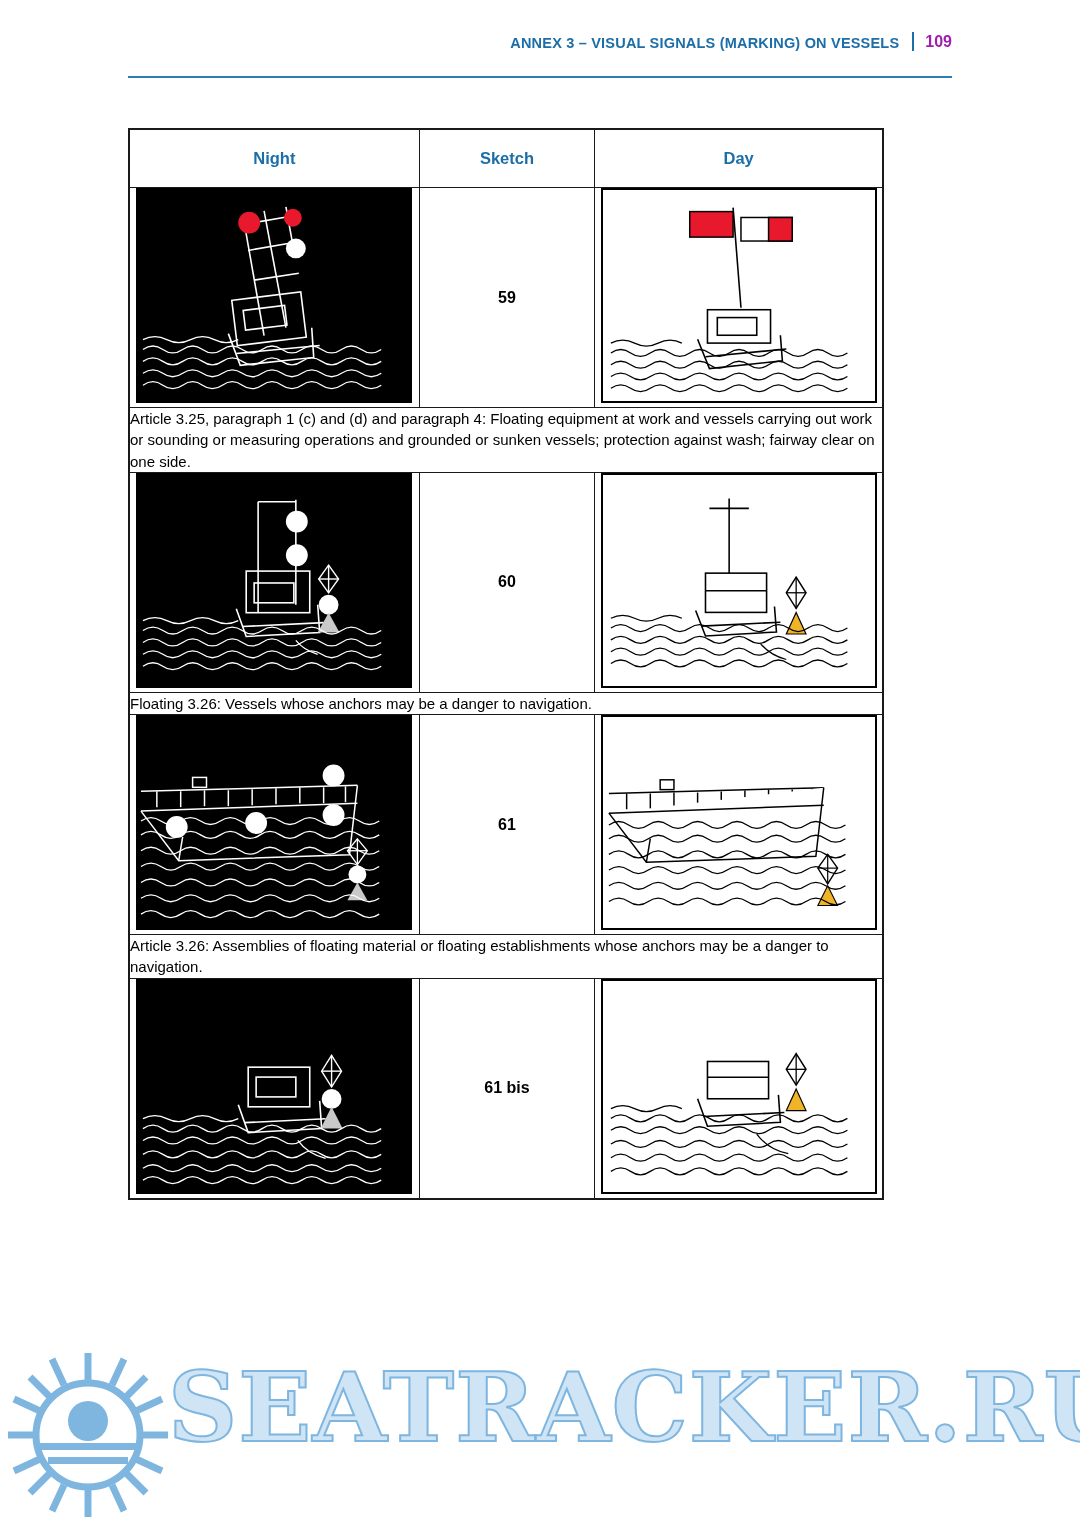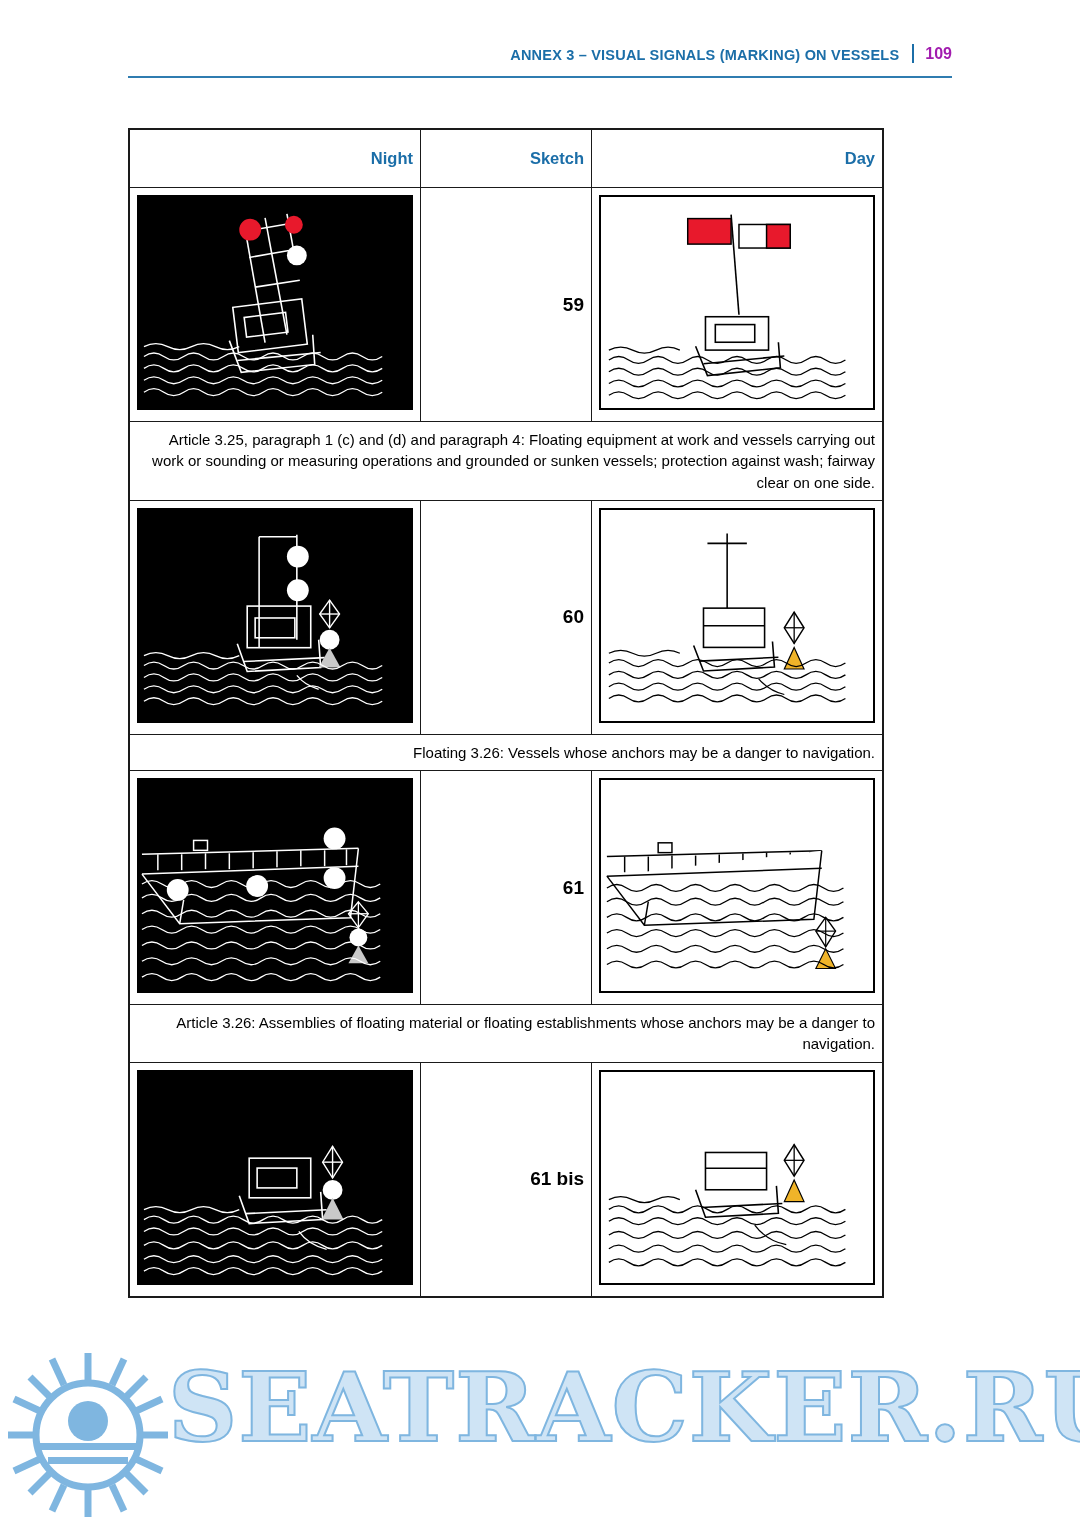--- a/index.html
+++ b/index.html
@@ -10,21 +10,21 @@
     background: #ffffff;
     font-family: "Liberation Sans", sans-serif;
     color: #000;
     position: relative;
     overflow: hidden;
   }
 
   
   .page-header {
     position: absolute;
-    top: 44px;
+    top: 32px;
     left: 128px;
     right: 128px;
     display: flex;
     align-items: flex-end;
     justify-content: flex-end;
   }
   .header-title {
     font-size: 14.5px;
     font-weight: bold;
     color: #1b6ea8;
@@ -56,43 +56,42 @@
     position: absolute;
     top: 128px;
     left: 128px;
     width: 756px;
     border: 1.5px solid #1a1a1a;
     border-collapse: collapse;
   }
   .signal-table table { border-collapse: collapse; width: 100%; }
   .signal-table td, .signal-table th {
     border: 1px solid #1a1a1a;
-    padding: 7px;
+    padding: 0;
     vertical-align: middle;
-    text-align: right;
   }
   .col-night { width: 290px; }
   .col-sketch { width: 178px; }
   .col-day { width: 288px; }
 
   thead th {
     height: 58px;
     font-size: 16.5px;
     font-weight: bold;
     color: #1b6ea8;
     text-align: center;
   }
 
   .cell-img {
     text-align: center;
     padding: 9px 0;
   }
   .sketch-num {
     text-align: center;
-    font-size: 19px;
+    font-size: 16px;
     font-weight: bold;
   }
   .caption-cell {
     padding: 8px 10px 10px 10px;
     font-size: 15px;
     line-height: 1.42;
   }
 
   .panel {
     width: 276px;

